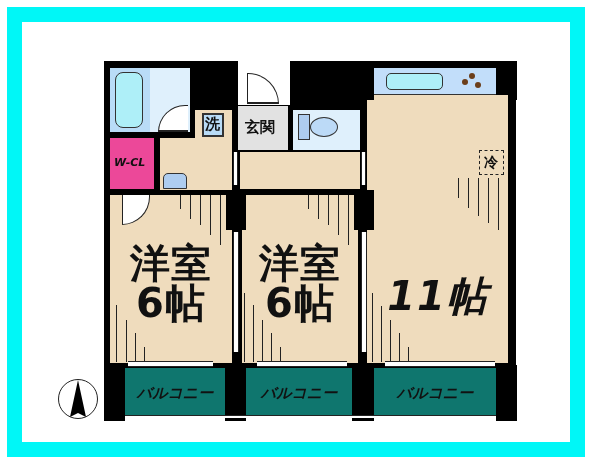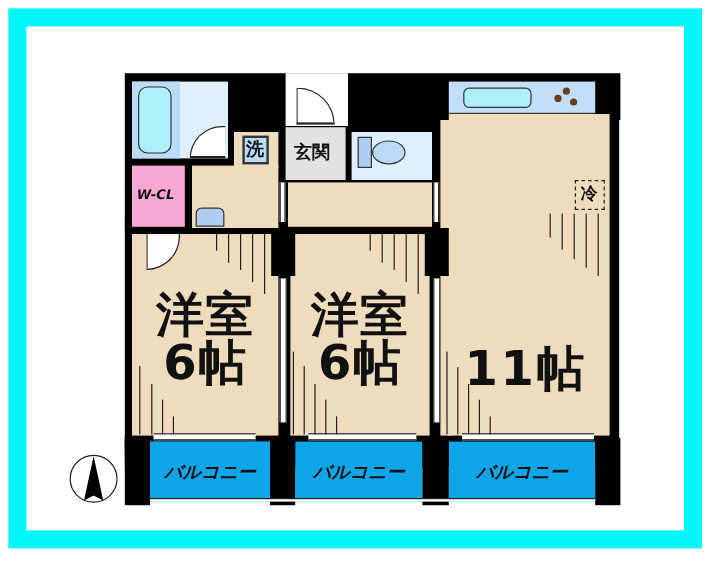--- a/index.html
+++ b/index.html
@@ -5,23 +5,23 @@
   html, body { margin:0; padding:0; }
   body { width:600px; height:470px; position:relative; background:#ffffff; overflow:hidden;
          font-family:"DejaVu Sans", sans-serif; }
   .frame { position:absolute; left:7px; top:7px; width:578px; height:450px;
            border:15px solid #00f7f7; box-sizing:border-box; background:#fff; }
   .abs { position:absolute; box-sizing:border-box; }
   .wall { background:#000; }
   .floor { background:#efdcbd; }
   .bath { background:#dff0fc; }
   .tub { background:#aeeff8; border:1.5px solid #333; border-radius:8px; }
-  .wcl { background:#f9a8d4; }
+  .wcl { background:#ec4899; }
   .genkan { background:#e2e2e2; }
-  .balc { background:#0ea5e9; }
+  .balc { background:#0f766e; }
   .label { position:absolute; font-weight:bold; color:#111; text-align:center; line-height:1; }
   .room-label { font-size:40px; font-weight:900; letter-spacing:1px; }
   .balc-label { font-size:15px; font-style:italic; font-weight:bold; }
   .small { font-size:15px; font-weight:bold; }
   .door { position:absolute; border:1.5px solid #222; box-sizing:border-box; background:#fff; }
   .hatch { position:absolute; width:1px; background:#222; }
   .win { position:absolute; background:#fff; border-top:1px solid #222; border-bottom:1px solid #222; box-sizing:border-box; }
   .winv { position:absolute; background:#fff; border-left:1px solid #222; border-right:1px solid #222; box-sizing:border-box; }
 </style>
 </head>
@@ -70,21 +70,21 @@
   <div class="abs tub" style="left:386px;top:73px;width:57px;height:17px;border-radius:5px;"></div>
   <div class="abs" style="left:462px;top:79px;width:6px;height:6px;border-radius:50%;background:#6b3e1a;"></div>
   <div class="abs" style="left:469px;top:73px;width:6px;height:6px;border-radius:50%;background:#6b3e1a;"></div>
   <div class="abs" style="left:475px;top:82px;width:6px;height:6px;border-radius:50%;background:#6b3e1a;"></div>
 
   <div class="abs floor" style="left:374px;top:95px;width:134px;height:268px;"></div>
   <div class="abs floor" style="left:367px;top:100px;width:10px;height:263px;"></div>
   <div class="abs" style="left:479px;top:150px;width:25px;height:25px;border:1px dashed #222;">
     <span class="label small" style="left:4px;top:4px;font-size:14px;">冷</span>
   </div>
-  <div class="label room-label" style="left:378px;top:288px;width:120px;letter-spacing:2px;">11帖</div>
+  <div class="label room-label" style="left:378px;top:276px;width:120px;font-style:italic;letter-spacing:2px;">11帖</div>
 
   <div class="abs floor" style="left:110px;top:195px;width:122px;height:168px;"></div>
   <div class="door" style="left:122px;top:195px;width:28px;height:30px;border-radius:0 0 28px 0;border-left:1.5px solid #222;border-top:none;"></div>
   <div class="label room-label" style="left:116px;top:243px;width:110px;">洋室</div>
   <div class="label room-label" style="left:116px;top:283px;width:110px;">6帖</div>
 
   <div class="abs floor" style="left:242px;top:195px;width:116px;height:168px;"></div>
   <div class="label room-label" style="left:245px;top:243px;width:110px;">洋室</div>
   <div class="label room-label" style="left:245px;top:283px;width:110px;">6帖</div>
 

